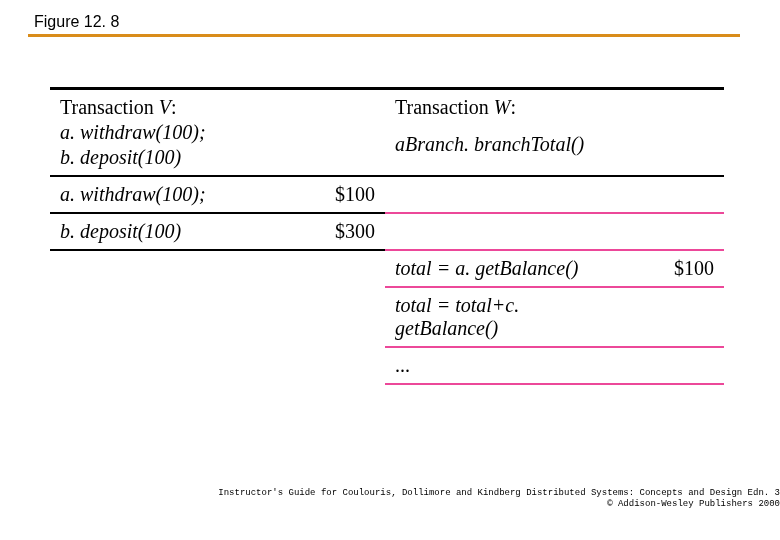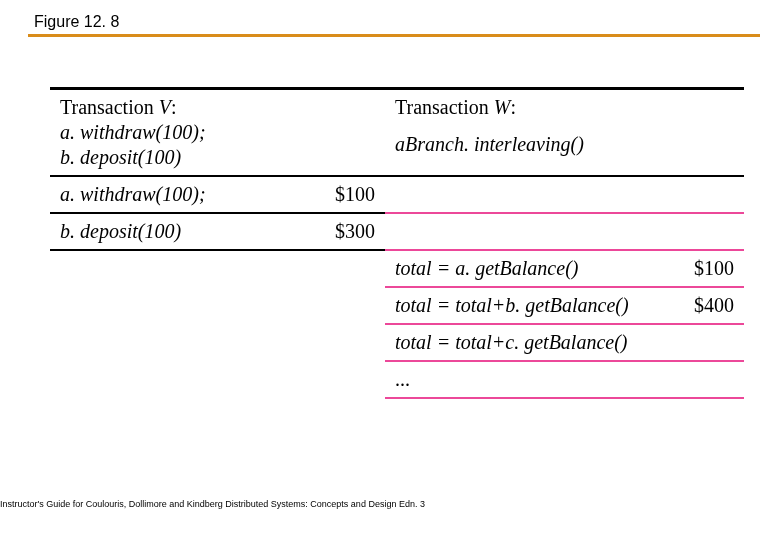--- a/index.html
+++ b/index.html
@@ -9,21 +9,21 @@
     height: 540px;
     background: #ffffff;
     font-family: "Times New Roman", Times, serif;
     color: #000;
   }
   .page {
     width: 780px;
     height: 540px;
     position: relative;
     box-sizing: border-box;
-    padding: 12px 20px 0 28px;
+    padding: 12px 40px 0 28px;
   }
   .fig-label {
     font-family: Arial, Helvetica, sans-serif;
     font-size: 16px;
     line-height: 1.25;
     margin: 0 0 2px 6px;
   }
   .fig-caption {
     font-family: Arial, Helvetica, sans-serif;
     font-size: 16px;
@@ -75,27 +75,27 @@
   .v-blank td.col-va {
     border-bottom: none;
   }
 
   .txn-title { }
   .italic { font-style: italic; }
   .ital-block { font-style: italic; display: block; margin-top: 2px; }
 
   .footer {
     position: absolute;
-    left: 0;
+    left: 18px;
     right: 0;
     bottom: 30px;
-    text-align: left;
+    text-align: right;
     font-size: 9px;
     line-height: 1.25;
-    font-family: Liberation Sans, sans-serif;
+    font-family: Liberation Mono, monospace;
   }
 </style>
 </head>
 <body>
 
 <div class="page">
 
   <p class="fig-label">Figure 12. 8</p>
 
   <div class="orange-rule"></div>
@@ -105,21 +105,21 @@
       <tbody>
           <tr class="hdr-row">
         <td class="col-v">
           <span class="txn-title"><span>Transaction </span><span class="italic">V</span><span>:</span></span>
           <span class="ital-block">a. withdraw(100);</span>
           <span class="ital-block">b. deposit(100)</span>
         </td>
         <td class="col-va"></td>
         <td class="col-w">
           <span class="txn-title"><span>Transaction </span><span class="italic">W</span><span>:</span></span>
-          <span class="ital-block" style="margin-top:14px">aBranch. interleaving()</span>
+          <span class="ital-block" style="margin-top:14px">aBranch. branchTotal()</span>
         </td>
         <td class="col-wa"></td>
       </tr>
 
       <tr class="body-row">
         <td class="col-v italic">a. withdraw(100);</td>
         <td class="col-va">$100</td>
         <td class="col-w italic"></td>
         <td class="col-wa"></td>
       </tr>
@@ -131,41 +131,36 @@
         <td class="col-wa"></td>
       </tr>
 
       <tr class="body-row v-blank">
         <td class="col-v italic"></td>
         <td class="col-va"></td>
         <td class="col-w italic">total = a. getBalance()</td>
         <td class="col-wa">$100</td>
       </tr>
 
-      <tr class="body-row v-blank">
-        <td class="col-v italic"></td>
-        <td class="col-va"></td>
-        <td class="col-w italic">total = total+b. getBalance()</td>
-        <td class="col-wa">$400</td>
-      </tr>
 
       <tr class="body-row v-blank">
         <td class="col-v italic"></td>
         <td class="col-va"></td>
         <td class="col-w italic">total = total+c. getBalance()</td>
         <td class="col-wa"></td>
       </tr>
 
       <tr class="body-row v-blank bottom-row">
         <td class="col-v italic"></td>
         <td class="col-va"></td>
         <td class="col-w">...</td>
         <td class="col-wa"></td>
       </tr>
     </tbody>
       </table>
   </div>
 
   <div class="footer">
     <div>Instructor's Guide for Coulouris, Dollimore and Kindberg   Distributed Systems: Concepts and Design   Edn. 3</div>
+    <div>©  Addison-Wesley Publishers 2000</div>
   </div>
 
 </div>
 
 </body></html>

